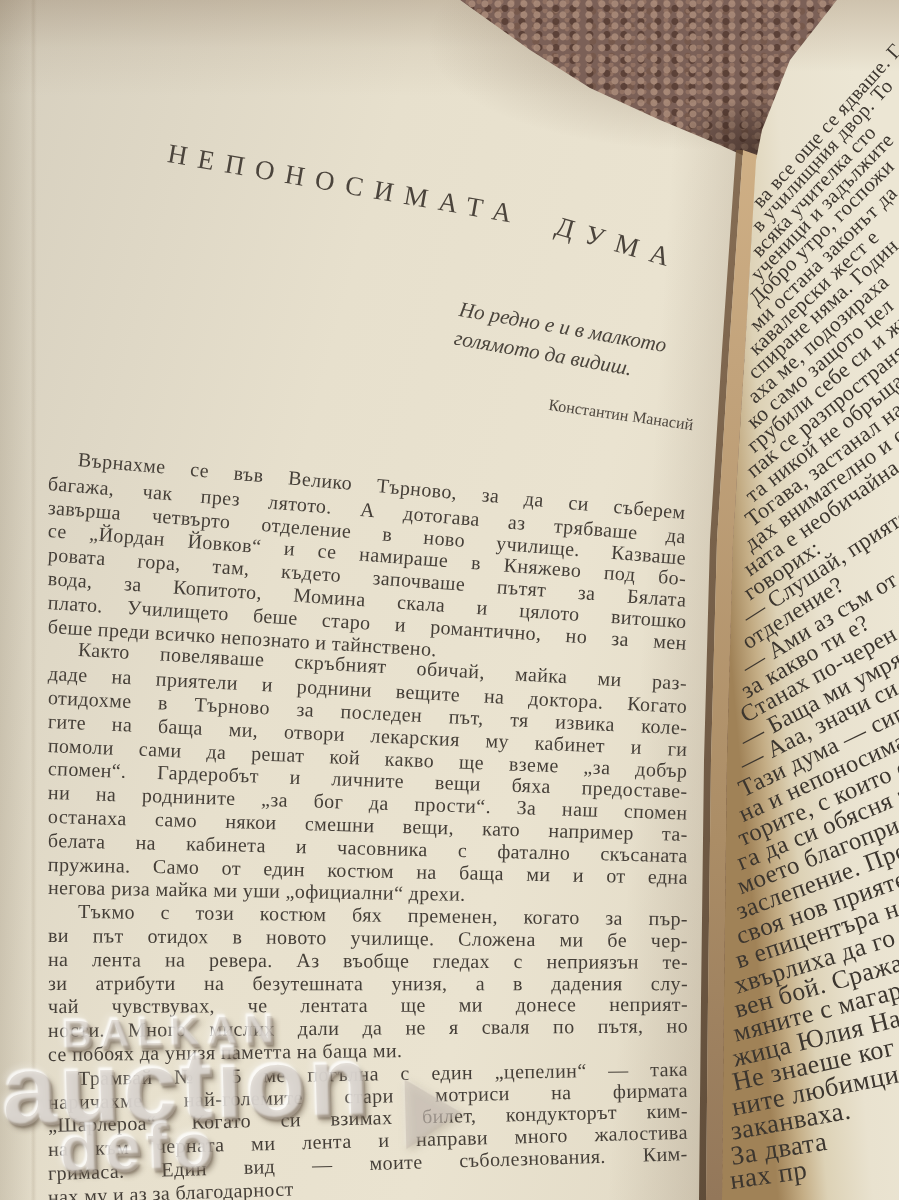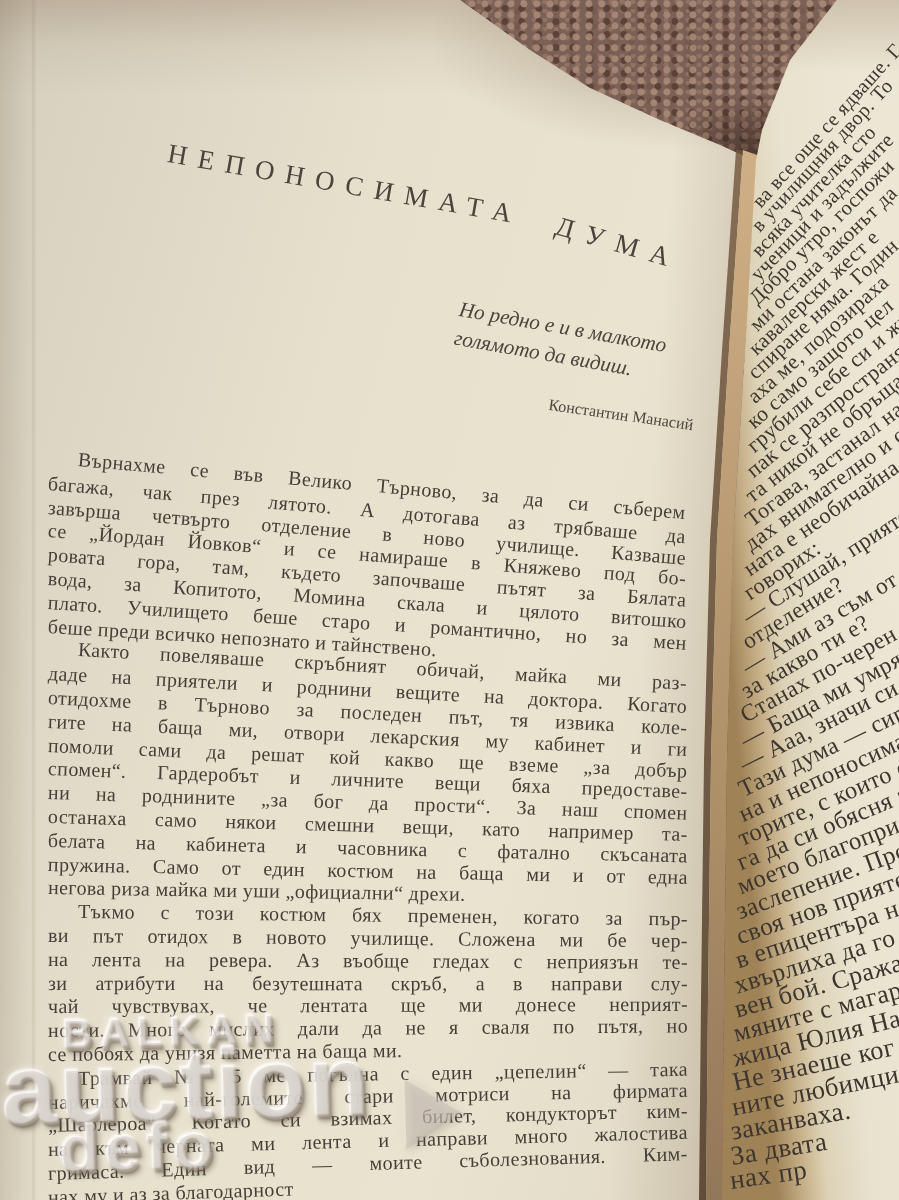--- a/index.html
+++ b/index.html
@@ -104,21 +104,21 @@
         <div class="bline" style="left: 48px; top: 732.6px; width: 640px; transform: rotate(2.29032deg);">помоли сами да решат кой какво ще вземе „за добър</div>
         <div class="bline" style="left: 48px; top: 756.4px; width: 640px; transform: rotate(2.06452deg);">спомен“. Гардеробът и личните вещи бяха предоставе-</div>
         <div class="bline" style="left: 48px; top: 780.2px; width: 640px; transform: rotate(1.83871deg);">ни на роднините „за бог да прости“. За наш спомен</div>
         <div class="bline" style="left: 48px; top: 804px; width: 640px; transform: rotate(1.6129deg);">останаха само някои смешни вещи, като например та-</div>
         <div class="bline" style="left: 48px; top: 827.8px; width: 640px; transform: rotate(1.3871deg);">белата на кабинета и часовника с фатално скъсаната</div>
         <div class="bline" style="left: 48px; top: 851.6px; width: 640px; transform: rotate(1.16129deg);">пружина. Само от един костюм на баща ми и от една</div>
         <div class="bline end" style="left: 48px; top: 875.4px; width: 640px; transform: rotate(0.935484deg);">негова риза майка ми уши „официални“ дрехи.</div>
         <div class="bline" style="left: 78px; top: 899.2px; width: 610px; transform: rotate(0.709677deg);">Тъкмо с този костюм бях пременен, когато за пър-</div>
         <div class="bline" style="left: 48px; top: 923px; width: 640px; transform: rotate(0.483871deg);">ви път отидох в новото училище. Сложена ми бе чер-</div>
         <div class="bline" style="left: 48px; top: 946.8px; width: 640px; transform: rotate(0.258065deg);">на лента на ревера. Аз въобще гледах с неприязън те-</div>
-        <div class="bline" style="left: 48px; top: 970.6px; width: 640px; transform: rotate(0.032258deg);">зи атрибути на безутешната скръб, а в направи слу-</div>
+        <div class="bline" style="left: 48px; top: 970.6px; width: 640px; transform: rotate(0.032258deg);">зи атрибути на безутешната унизя, а в дадения слу-</div>
         <div class="bline" style="left: 48px; top: 994.4px; width: 640px; transform: rotate(-0.193548deg);">чай чувствувах, че лентата ще ми донесе неприят-</div>
         <div class="bline" style="left: 48px; top: 1018.2px; width: 640px; transform: rotate(-0.419355deg);">ности. Много мислих дали да не я сваля по пътя, но</div>
         <div class="bline end" style="left: 48px; top: 1042px; width: 640px; transform: rotate(-0.645161deg);">се побоях да унизя паметта на баща ми.</div>
         <div class="bline" style="left: 78px; top: 1065.8px; width: 610px; transform: rotate(-0.870968deg);">Трамвай № 5 ме погълна с един „цепелин“ — така</div>
         <div class="bline" style="left: 48px; top: 1089.6px; width: 640px; transform: rotate(-1.09677deg);">наричахме най-големите стари мотриси на фирмата</div>
         <div class="bline" style="left: 48px; top: 1113.4px; width: 640px; transform: rotate(-1.32258deg);">„Шарлероа“. Когато си взимах билет, кондукторът ким-</div>
         <div class="bline" style="left: 48px; top: 1137.2px; width: 640px; transform: rotate(-1.54839deg);">на към черната ми лента и направи много жалостива</div>
         <div class="bline" style="left: 48px; top: 1161px; width: 640px; transform: rotate(-1.77419deg);">гримаса. Един вид — моите съболезнования. Ким-</div>
         <div class="bline end" style="left: 48px; top: 1184.8px; width: 640px; transform: rotate(-2deg);">нах му и аз за благодарност</div>
       </div>

